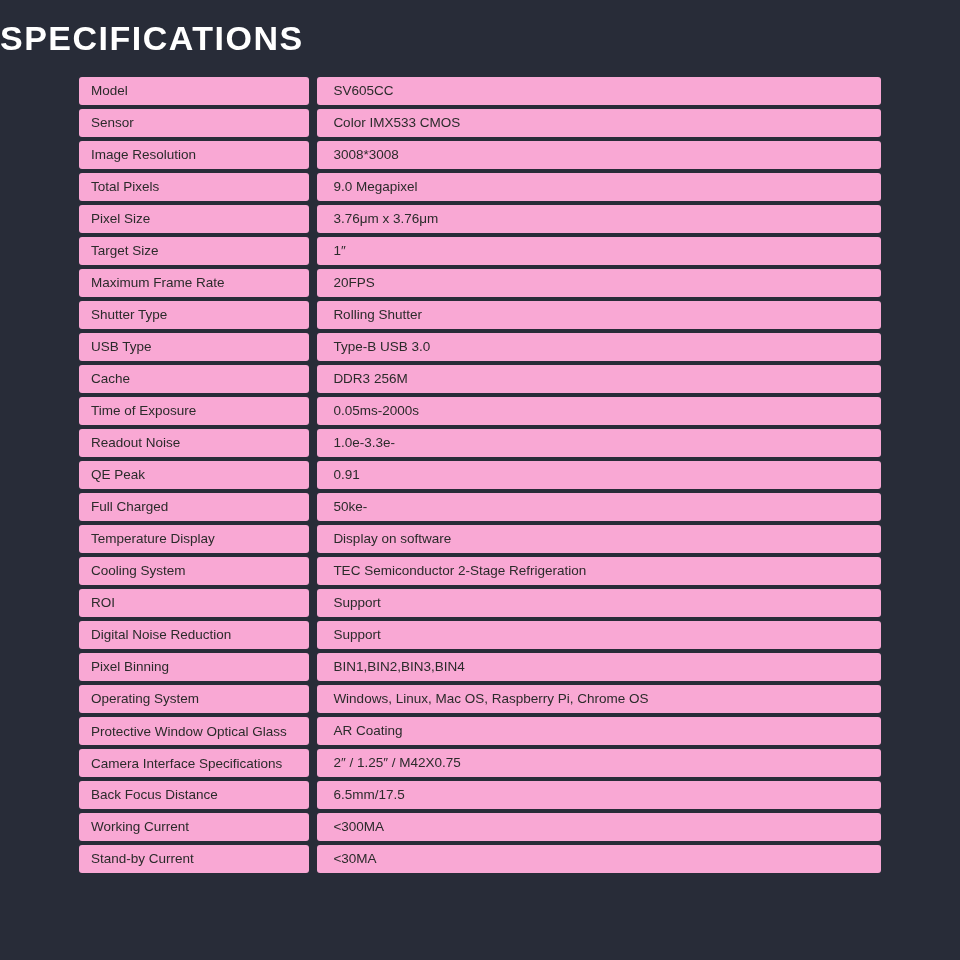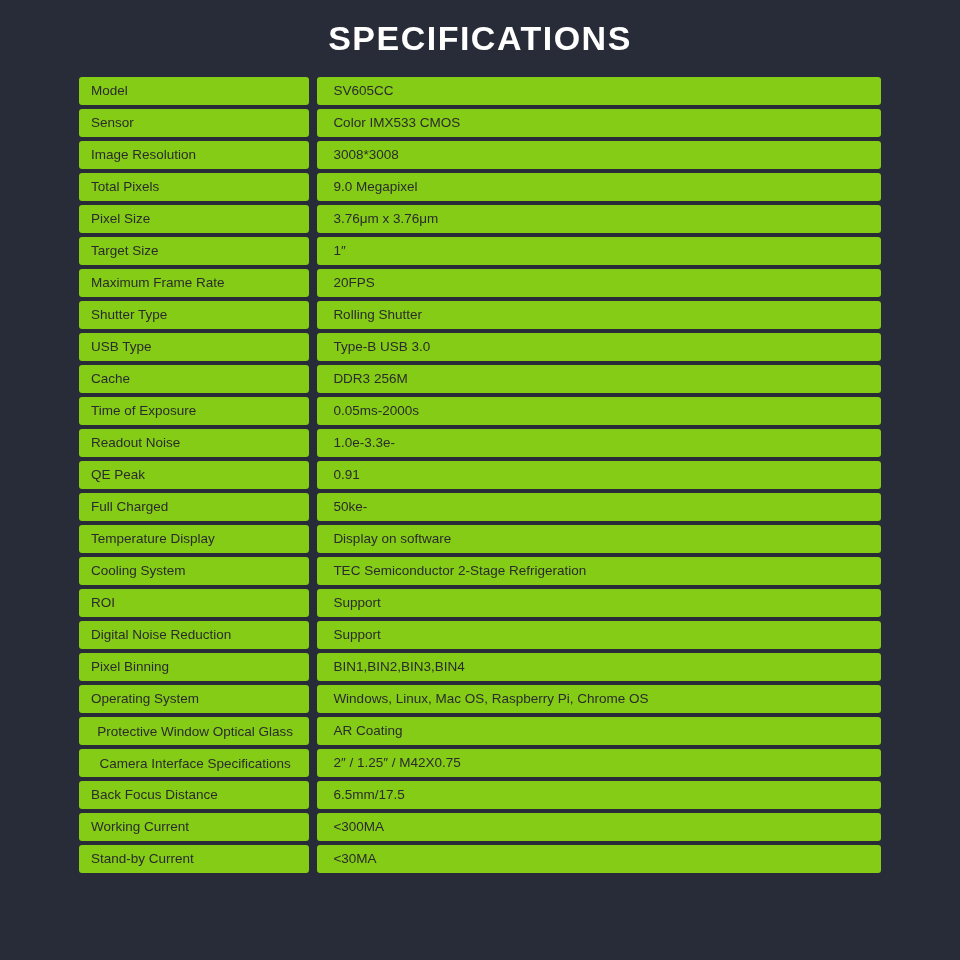--- a/index.html
+++ b/index.html
@@ -13,41 +13,40 @@
     font-family: "Liberation Sans", sans-serif;
     overflow: hidden;
   }
   .page {
     position: relative;
     width: 960px;
     height: 960px;
     box-sizing: border-box;
   }
   .title {
-    text-align: center;
     color: #ffffff;
     font-size: 34px;
     font-weight: bold;
     letter-spacing: 1.5px;
     padding-top: 20px;
     padding-bottom: 16px;
     line-height: 1.1;
   }
   .spec-table {
     width: 802px;
     margin: 0 auto;
     border-collapse: separate;
     border-spacing: 0 4px;
     table-layout: fixed;
   }
   .spec-table tr {
     height: 28px;
   }
   .cell {
-    background: #84cc16;
+    background: #f9a8d4;
     color: #2b2b2b;
     font-size: 13.5px;
     padding: 4px 10px;
     border-radius: 3px;
     vertical-align: middle;
     line-height: 1.25;
     height: 26px;
     box-sizing: border-box;
     white-space: normal;
   }
@@ -59,21 +58,20 @@
     width: 558px;
     padding-left: 16px;
   }
   .spacer-col {
     width: 8px;
     background: transparent;
     padding: 0;
   }
   .two-line {
     line-height: 1.15;
-    text-align: center;
   }
 </style>
 </head>
 <body>
 
 <div class="page">
 
   <div class="title">SPECIFICATIONS</div>
 
   <table class="spec-table">

